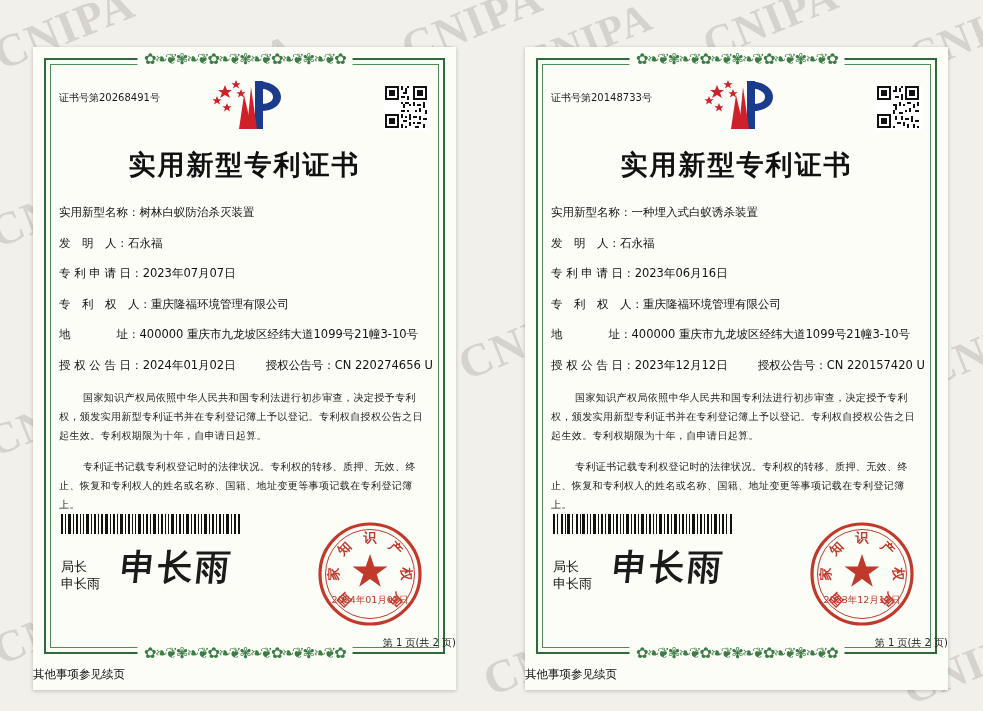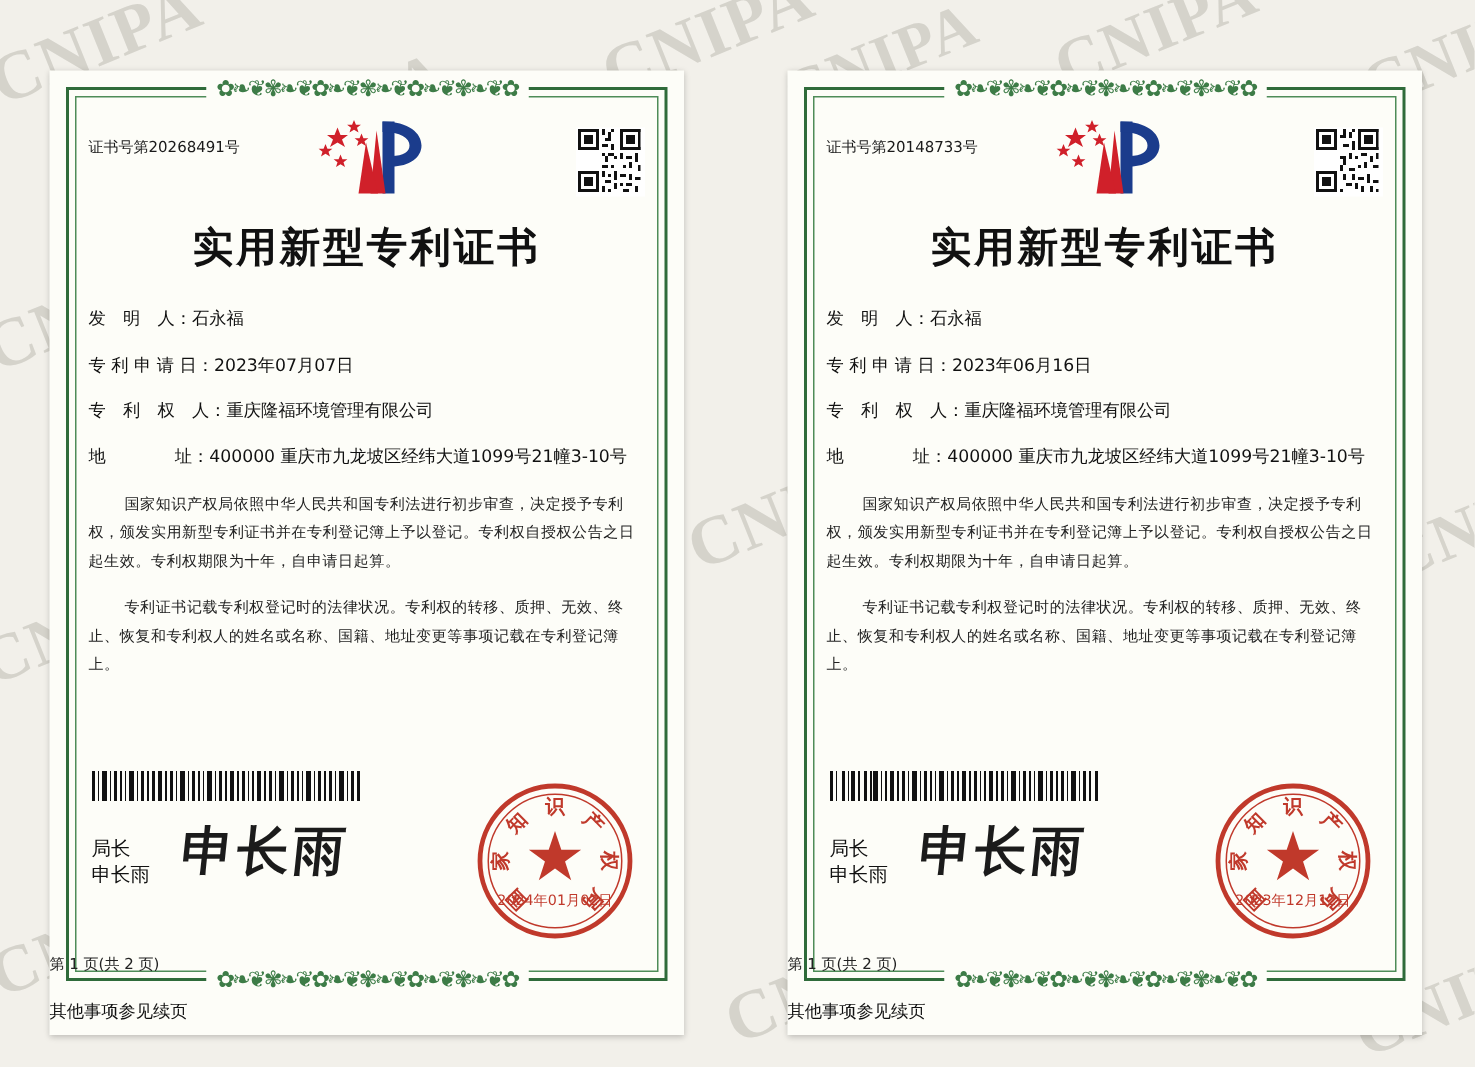--- a/index.html
+++ b/index.html
@@ -196,21 +196,21 @@
     text-align: center;
     font-size: 9.5px;
     color: #c0392b;
     font-family: "DejaVu Sans", "Liberation Sans", sans-serif;
   }
 
   .pagenum {
     position: absolute;
     left: 0; right: 0;
     bottom: 40px;
-    text-align: left;
+    text-align: right;
     font-size: 10px;
     color: #222;
     font-family: "DejaVu Sans", "Liberation Sans", sans-serif;
   }
   .bottom-note {
     position: absolute;
     left: 0; right: 0;
     bottom: 8px;
     text-align: left;
     font-size: 11.5px;
@@ -322,30 +322,36 @@
               <rect x="8" y="19" width="1" height="2"></rect>
                 <rect x="10" y="20" width="1" height="1"></rect>
             </g>
           </svg>
         </div>
       </div>
 
       <div class="title">实用新型专利证书</div>
 
       <div class="field">
+        <span class="lbl">实用新型名称：</span><span class="val">树林白蚁防治杀灭装置</span>
+      </div>
+      <div class="field">
         <span class="lbl">发　明　人：</span><span class="val">石永福</span>
       </div>
       <div class="field">
         <span class="lbl">专 利 申 请 日：</span><span class="val">2023年07月07日</span>
       </div>
       <div class="field">
         <span class="lbl">专　利　权　人：</span><span class="val">重庆隆福环境管理有限公司</span>
       </div>
       <div class="field">
         <span class="lbl">地　　　　址：</span><span class="val">400000 重庆市九龙坡区经纬大道1099号21幢3-10号</span>
+      </div>
+      <div class="field two">
+        <span class="lbl">授 权 公 告 日：</span><span class="val">2024年01月02日</span><span class="seg2"><span class="lbl">授权公告号：</span><span class="val">CN 220274656 U</span></span>
       </div>
 
       <div class="para">国家知识产权局依照中华人民共和国专利法进行初步审查，决定授予专利权，颁发实用新型专利证书并在专利登记簿上予以登记。专利权自授权公告之日起生效。专利权期限为十年，自申请日起算。</div>
       <div class="para">专利证书记载专利权登记时的法律状况。专利权的转移、质押、无效、终止、恢复和专利权人的姓名或名称、国籍、地址变更等事项记载在专利登记簿上。</div>
 
       <div class="footer-area">
         <div class="barcode">
           <svg viewBox="0 0 180 20" width="180" height="20" shape-rendering="crispEdges">
             <rect width="180" height="20" fill="#fdfdf8"></rect>
             <g fill="#111">
@@ -510,30 +516,36 @@
                 <rect x="20" y="20" width="1" height="1"></rect>
               <rect x="8" y="20" width="1" height="1"></rect>
             </g>
           </svg>
         </div>
       </div>
 
       <div class="title">实用新型专利证书</div>
 
       <div class="field">
+        <span class="lbl">实用新型名称：</span><span class="val">一种埋入式白蚁诱杀装置</span>
+      </div>
+      <div class="field">
         <span class="lbl">发　明　人：</span><span class="val">石永福</span>
       </div>
       <div class="field">
         <span class="lbl">专 利 申 请 日：</span><span class="val">2023年06月16日</span>
       </div>
       <div class="field">
         <span class="lbl">专　利　权　人：</span><span class="val">重庆隆福环境管理有限公司</span>
       </div>
       <div class="field">
         <span class="lbl">地　　　　址：</span><span class="val">400000 重庆市九龙坡区经纬大道1099号21幢3-10号</span>
+      </div>
+      <div class="field two">
+        <span class="lbl">授 权 公 告 日：</span><span class="val">2023年12月12日</span><span class="seg2"><span class="lbl">授权公告号：</span><span class="val">CN 220157420 U</span></span>
       </div>
 
       <div class="para">国家知识产权局依照中华人民共和国专利法进行初步审查，决定授予专利权，颁发实用新型专利证书并在专利登记簿上予以登记。专利权自授权公告之日起生效。专利权期限为十年，自申请日起算。</div>
       <div class="para">专利证书记载专利权登记时的法律状况。专利权的转移、质押、无效、终止、恢复和专利权人的姓名或名称、国籍、地址变更等事项记载在专利登记簿上。</div>
 
       <div class="footer-area">
         <div class="barcode">
           <svg viewBox="0 0 180 20" width="180" height="20" shape-rendering="crispEdges">
             <rect width="180" height="20" fill="#fdfdf8"></rect>
             <g fill="#111">

